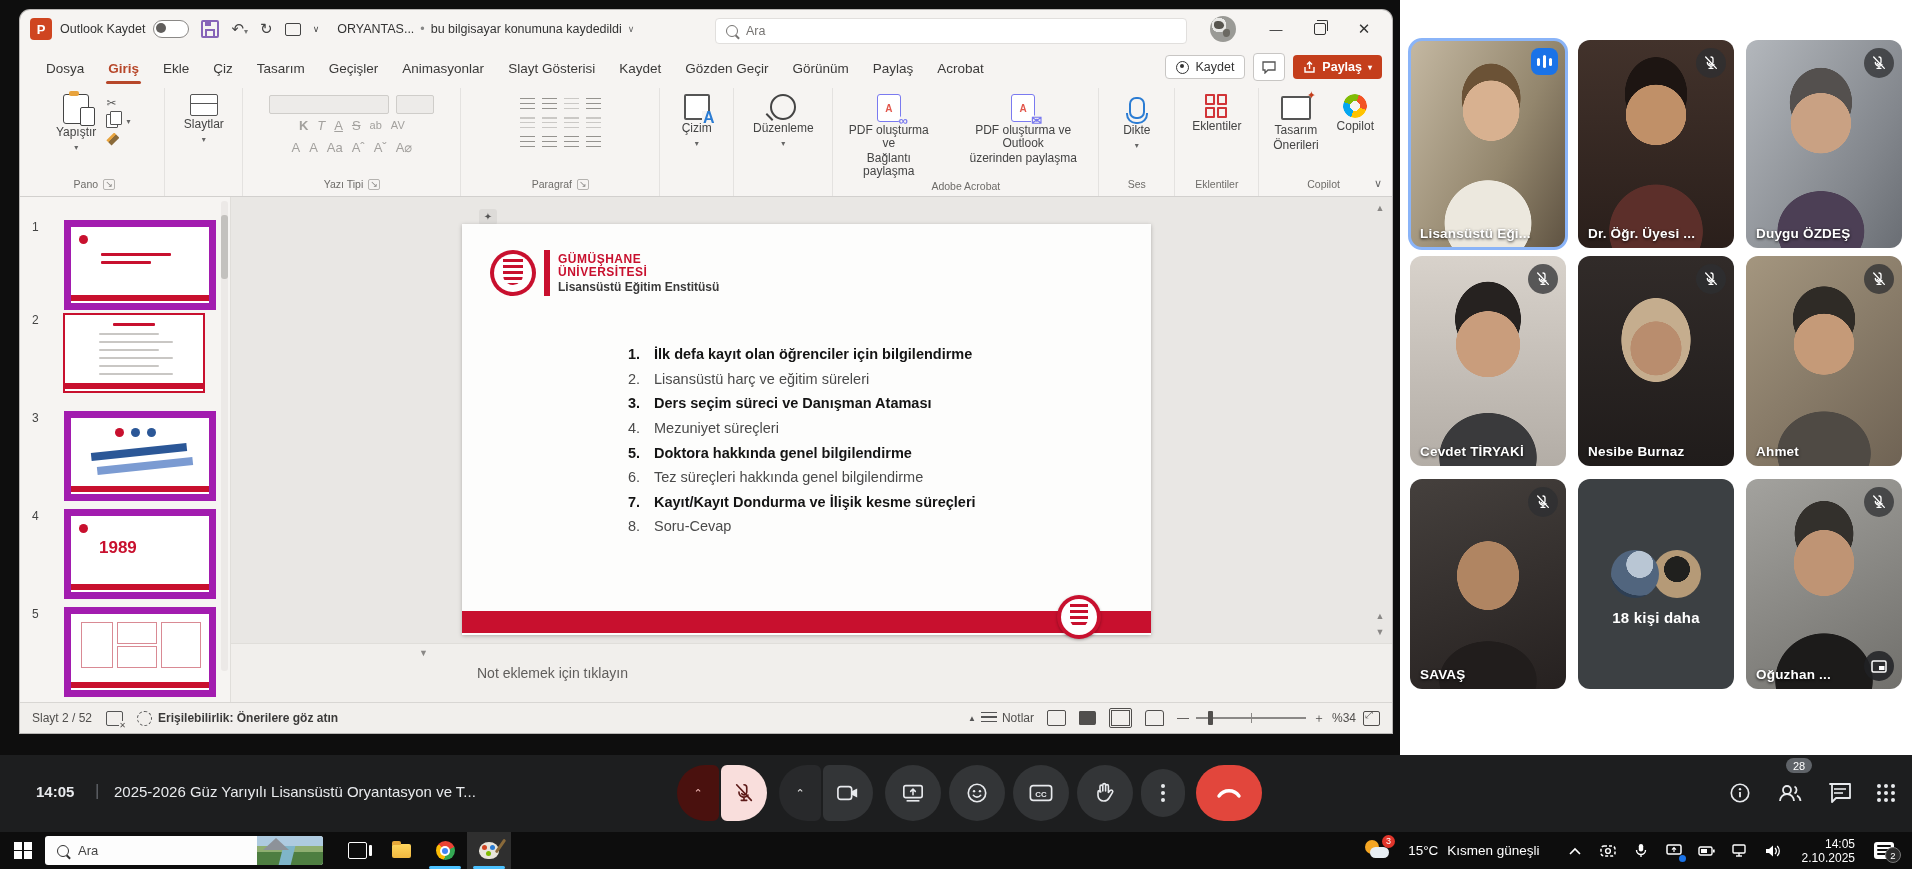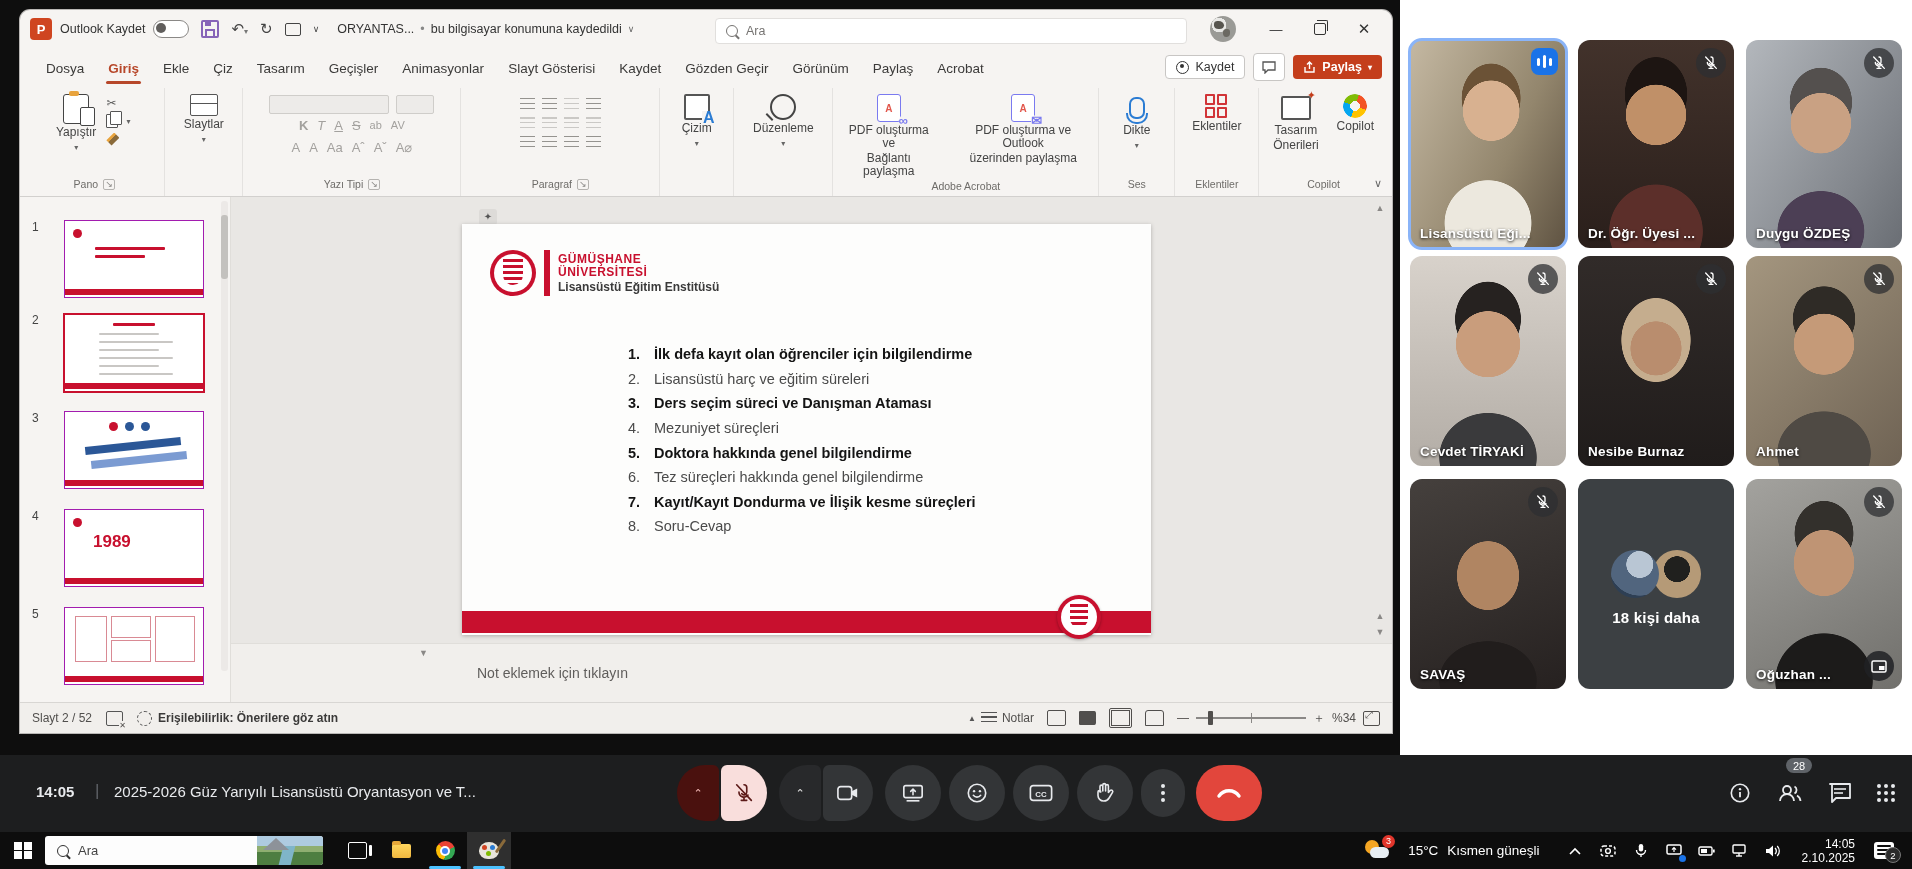--- a/index.html
+++ b/index.html
@@ -70,21 +70,21 @@
   .micico:after{content:"";position:absolute;left:-5px;bottom:-7px;width:18px;height:9px;border:2px solid #2b7cd3;border-top:none;border-radius:0 0 10px 10px;}
   .addinico{width:24px;height:24px;display:grid;grid-template-columns:10px 10px;gap:2px;}
   .addinico i{border:2px solid #d13438;border-radius:1px;}
   .designico{width:26px;height:20px;border:2px solid #555;border-radius:2px;position:relative;background:#fff;}
   .designico:after{content:"✦";position:absolute;right:-7px;top:-9px;color:#c43e1c;font-size:11px;}
   .copilotico{width:24px;height:24px;border-radius:50%;background:conic-gradient(#f35325 0 25%,#ffc300 0 50%,#05a6f0 0 75%,#81bc06 0);-webkit-mask:radial-gradient(circle,transparent 0 28%,#000 29%);mask:radial-gradient(circle,transparent 0 28%,#000 29%);transform:rotate(20deg);}
   .collapsechev{position:absolute;right:10px;bottom:6px;color:#666;font-size:11px;}
   
   .mainrow{flex:1;display:flex;min-height:0;}
   .thumbpanel{width:210px;background:#f6f4f2;position:relative;flex:0 0 auto;border-right:1px solid #e0deda;}
-  .thumb{position:absolute;left:44px;width:138px;height:76px;background:#fff;border:1px solid #a21caf;}
+  .thumb{position:absolute;left:44px;width:138px;height:76px;background:#fff;border:7px solid #a21caf;}
   .thumb.sel{border:2px solid #c8102e;left:43px;}
   .tnum{position:absolute;left:12px;width:20px;font-size:12px;color:#444;}
   .redbar{position:absolute;left:0;right:0;bottom:2px;height:6px;background:#c8102e;}
   .tline{position:absolute;height:3px;background:#c9c7c4;border-radius:1px;}
   .tred{background:#c8102e;}
   .tdot{position:absolute;width:9px;height:9px;border-radius:50%;background:#c8102e;}
   .scrolltrack{position:absolute;right:2px;top:4px;width:7px;height:470px;background:#ece9e7;border-radius:3px;}
   .scrollthumb{position:absolute;right:2px;top:18px;width:7px;height:64px;background:#c3c1be;border-radius:3px;}
   .editor{flex:1;background:#e9e7e4;position:relative;min-width:0;}
   .slide{position:absolute;left:231px;top:27px;width:689px;height:411px;background:#fdfdfc;box-shadow:0 1px 4px rgba(0,0,0,.25);}

